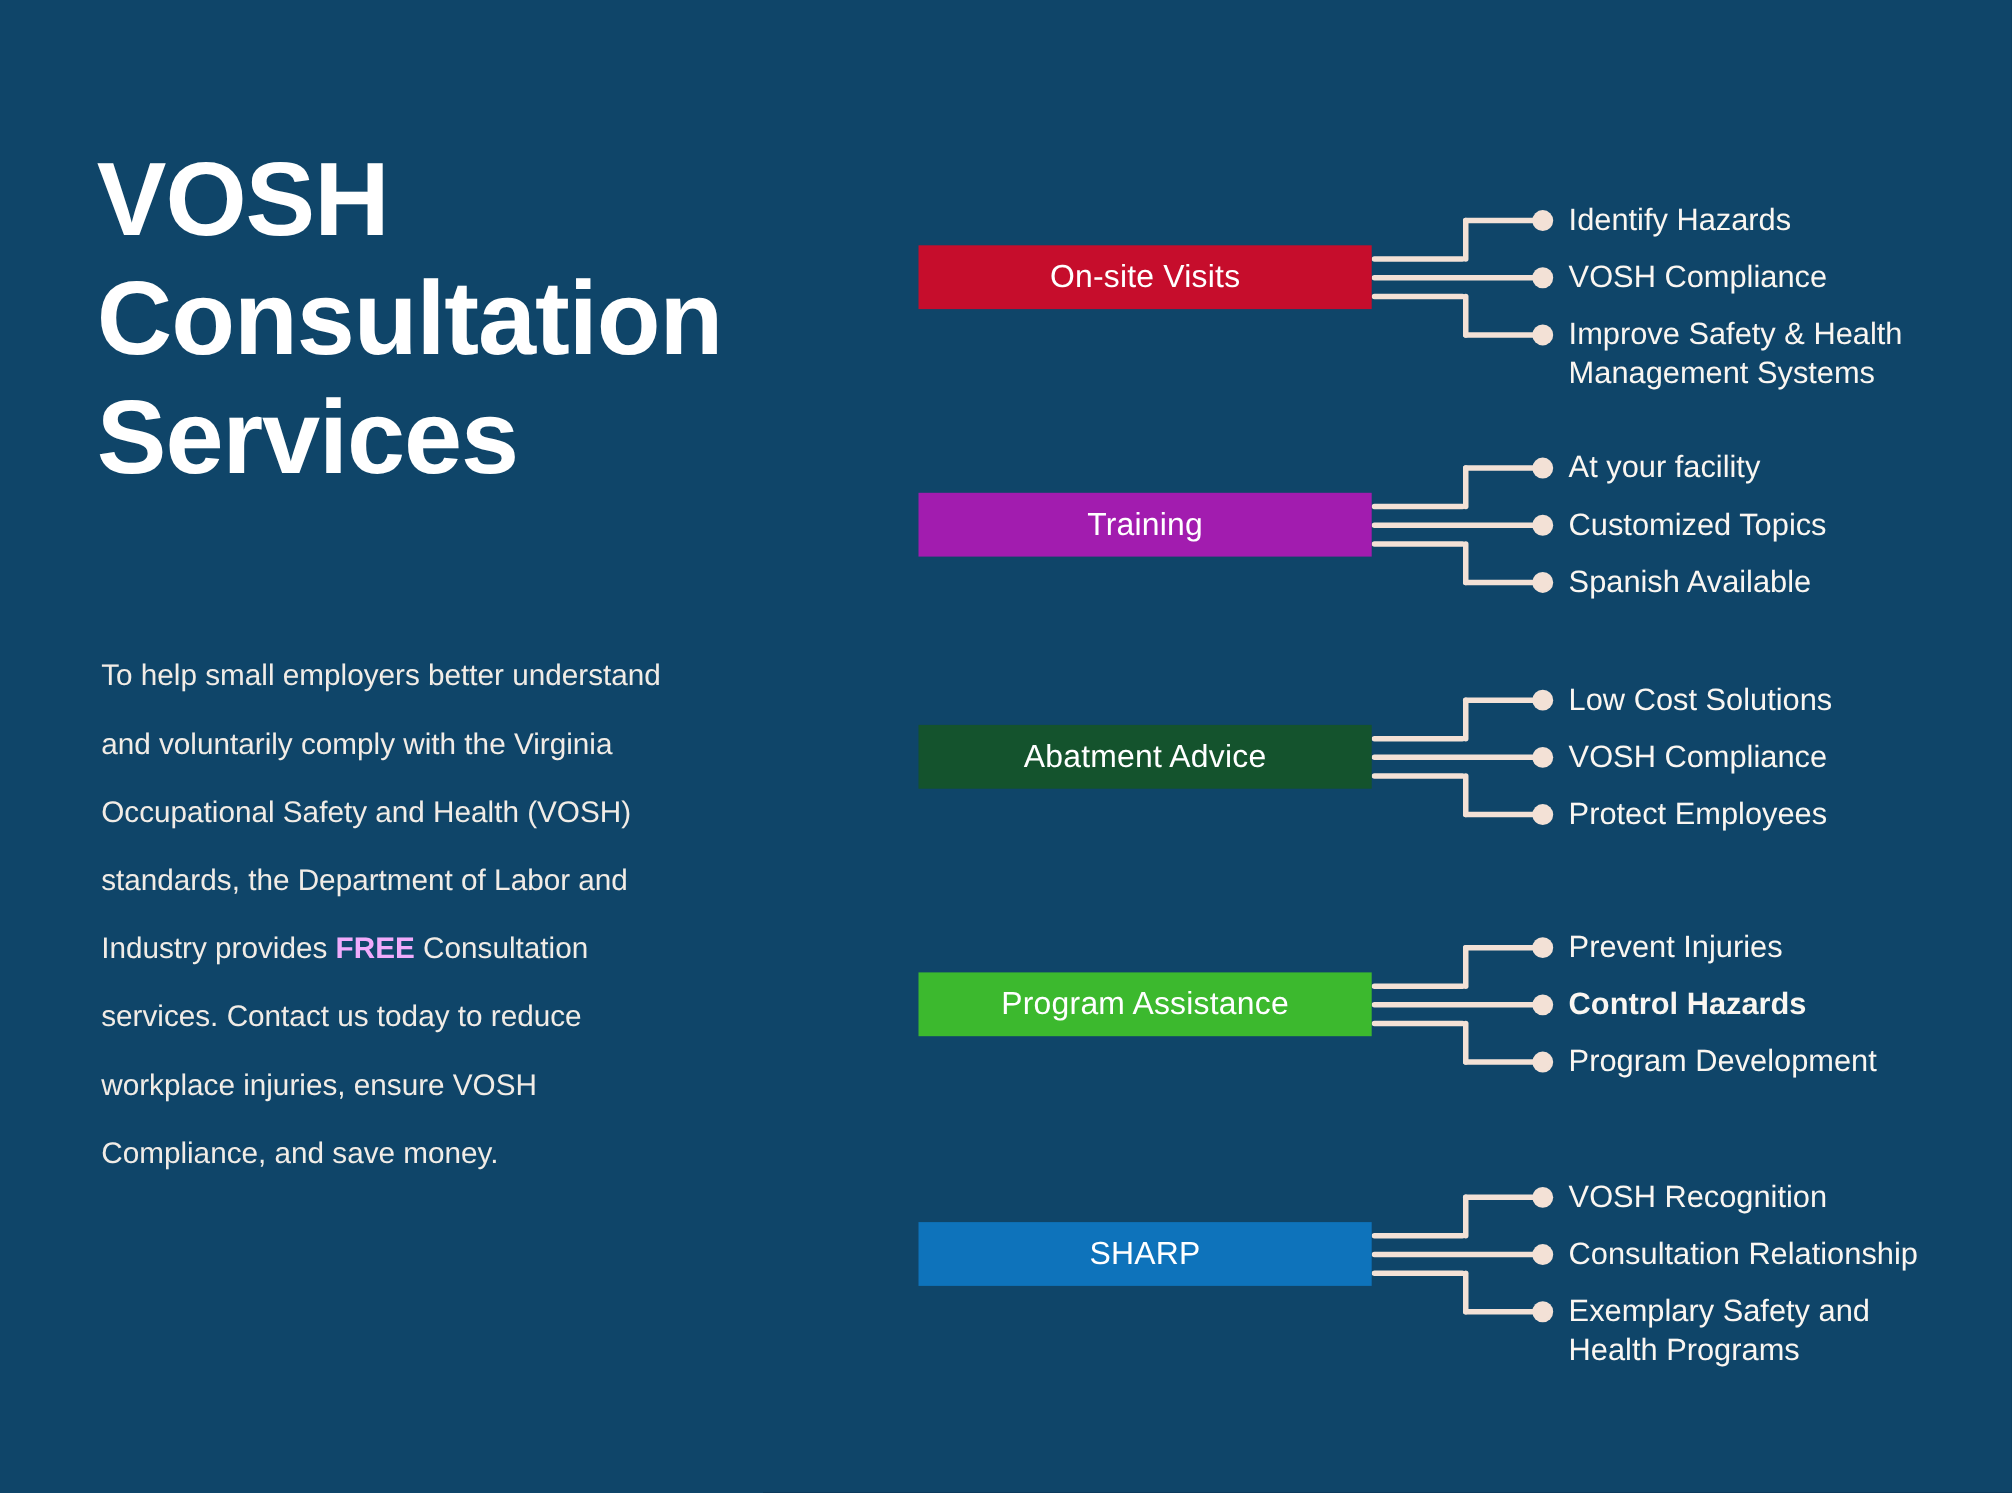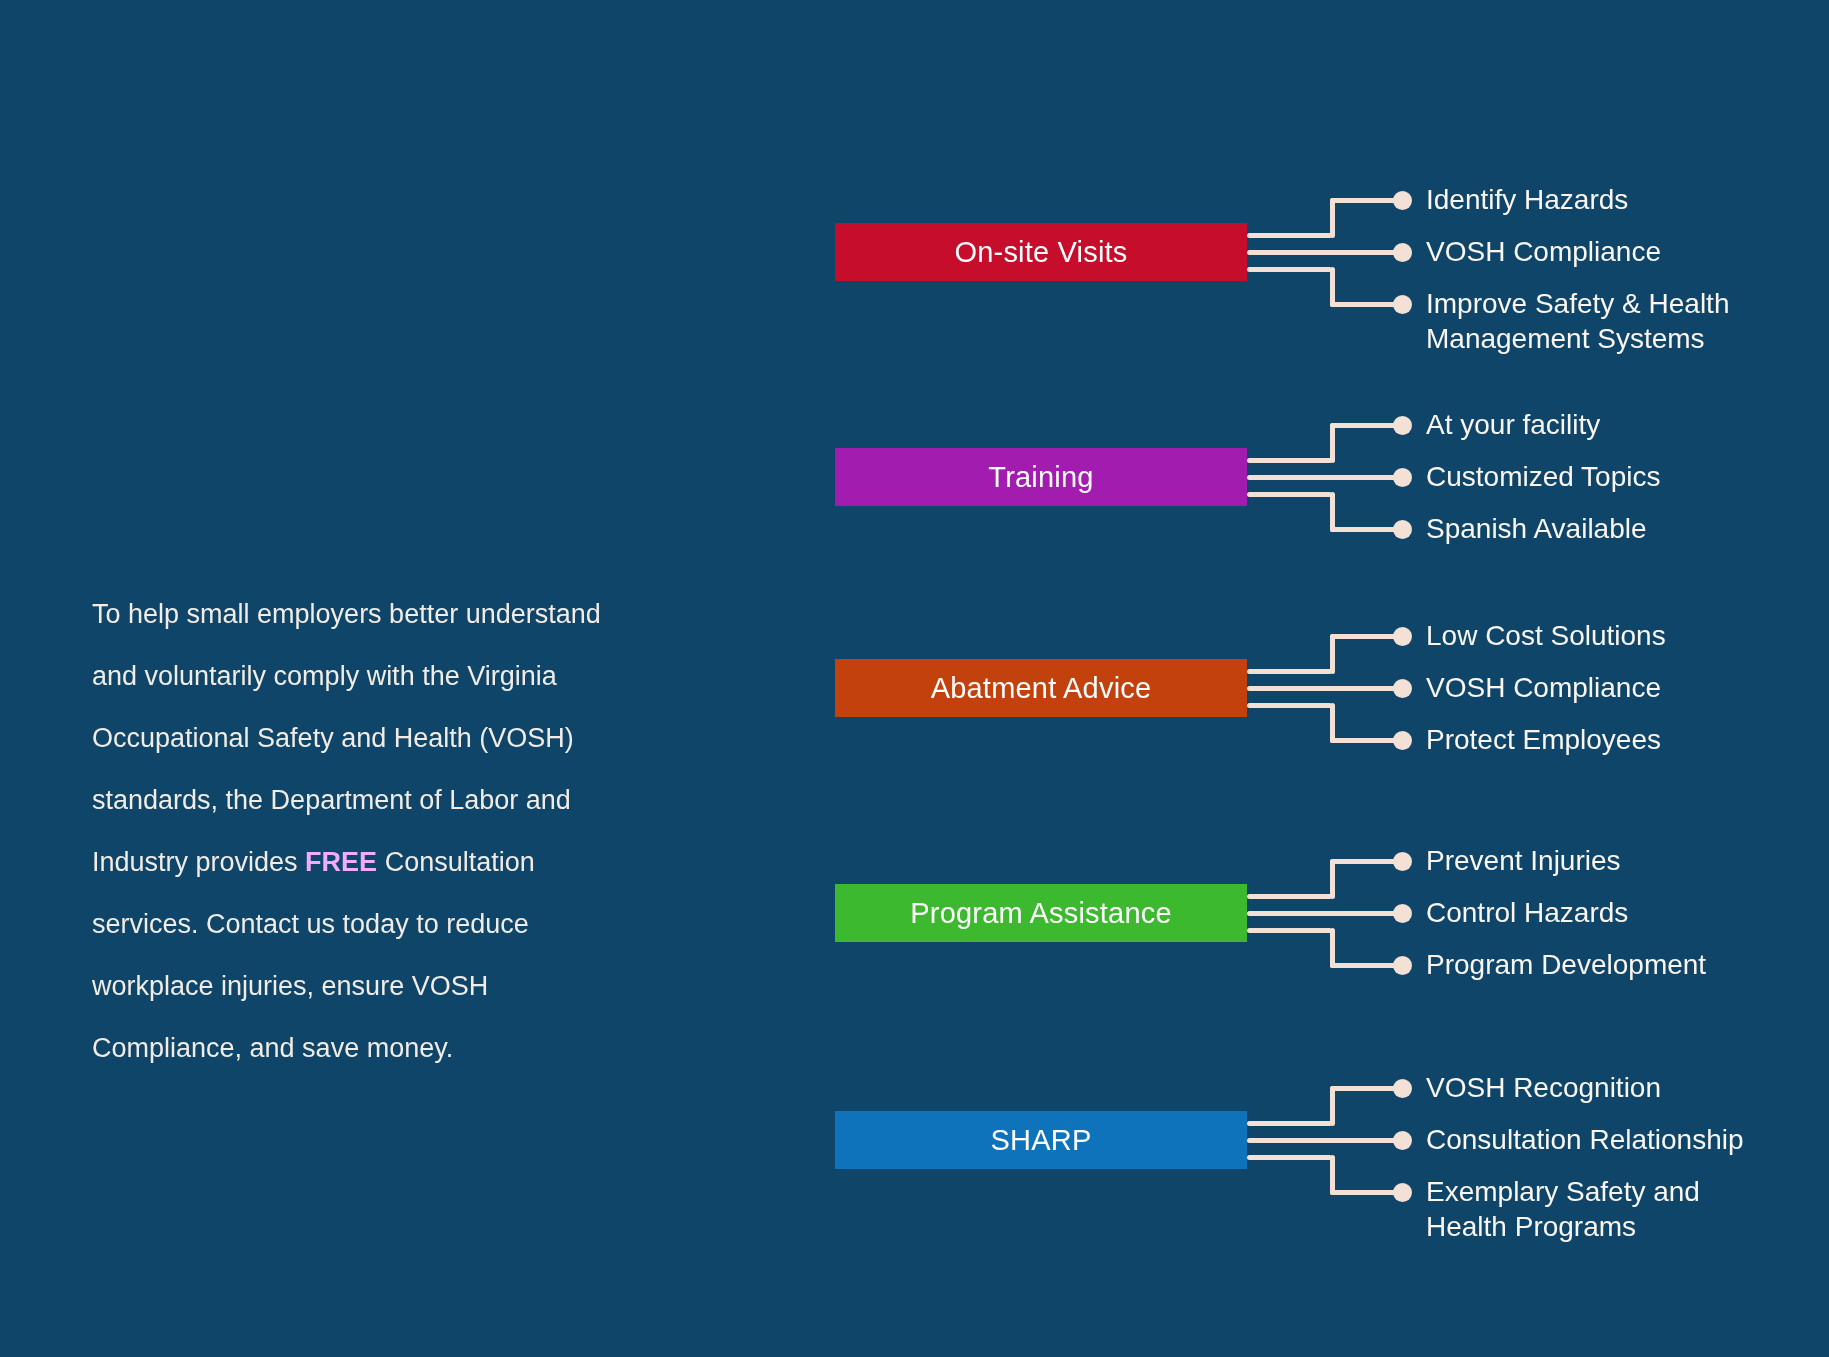--- a/index.html
+++ b/index.html
@@ -40,20 +40,25 @@
   .bullet-text{
     position:absolute;max-width:345px;
     color:#faf6f1;font-size:28px;line-height:35px;font-weight:400;
   }
 </style>
 </head>
 <body>
 
 <div id="canvas" style="background: rgb(15, 69, 105); --conn: #f3e1d6;">
 
+  <div id="page-title">
+    <div>VOSH</div>
+    <div>Consultation</div>
+    <div>Services</div>
+  </div>
 
   <p id="intro-paragraph"><span>To help small employers better understand and voluntarily comply with the Virginia Occupational Safety and Health (VOSH) standards, the Department of Labor and Industry provides </span><b>FREE</b><span> Consultation services. Contact us today to reduce workplace injuries, ensure VOSH Compliance, and save money.</span></p>
 
   <div id="diagram">
       <div class="conn-h" style="left: 1247px; top: 232.5px; width: 85px;"></div>
       <div class="conn-h" style="left: 1247px; top: 249.5px; width: 155px;"></div>
       <div class="conn-h" style="left: 1247px; top: 266.5px; width: 85px;"></div>
       <div class="conn-v" style="left: 1329.5px; top: 197.5px; height: 40px;"></div>
       <div class="conn-v" style="left: 1329.5px; top: 266.5px; height: 40px;"></div>
       <div class="conn-h" style="left: 1329.5px; top: 197.5px; width: 72.5px;"></div>
@@ -83,21 +88,21 @@
       <div class="bullet-text" style="left: 1426px; top: 459px;">Customized Topics</div>
       <div class="bullet-dot" style="left: 1392.5px; top: 519.5px;"></div>
       <div class="bullet-text" style="left: 1426px; top: 511px;">Spanish Available</div>
       <div class="conn-h" style="left: 1247px; top: 668.5px; width: 85px;"></div>
       <div class="conn-h" style="left: 1247px; top: 685.5px; width: 155px;"></div>
       <div class="conn-h" style="left: 1247px; top: 702.5px; width: 85px;"></div>
       <div class="conn-v" style="left: 1329.5px; top: 633.5px; height: 40px;"></div>
       <div class="conn-v" style="left: 1329.5px; top: 702.5px; height: 40px;"></div>
       <div class="conn-h" style="left: 1329.5px; top: 633.5px; width: 72.5px;"></div>
       <div class="conn-h" style="left: 1329.5px; top: 737.5px; width: 72.5px;"></div>
-      <div class="svc-box" style="top: 659px; background: #c2410c;">
+      <div class="svc-box" style="top: 659px; background: #14532d;">
         <span class="svc-label">Abatment Advice</span>
       </div>
       <div class="bullet-dot" style="left: 1392.5px; top: 626.5px;"></div>
       <div class="bullet-text" style="left: 1426px; top: 618px;">Low Cost Solutions</div>
       <div class="bullet-dot" style="left: 1392.5px; top: 678.5px;"></div>
       <div class="bullet-text" style="left: 1426px; top: 670px;">VOSH Compliance</div>
       <div class="bullet-dot" style="left: 1392.5px; top: 730.5px;"></div>
       <div class="bullet-text" style="left: 1426px; top: 722px;">Protect Employees</div>
       <div class="conn-h" style="left: 1247px; top: 893.5px; width: 85px;"></div>
       <div class="conn-h" style="left: 1247px; top: 910.5px; width: 155px;"></div>
@@ -105,21 +110,21 @@
       <div class="conn-v" style="left: 1329.5px; top: 858.5px; height: 40px;"></div>
       <div class="conn-v" style="left: 1329.5px; top: 927.5px; height: 40px;"></div>
       <div class="conn-h" style="left: 1329.5px; top: 858.5px; width: 72.5px;"></div>
       <div class="conn-h" style="left: 1329.5px; top: 962.5px; width: 72.5px;"></div>
       <div class="svc-box" style="top: 884px; background: rgb(60, 185, 46);">
         <span class="svc-label">Program Assistance</span>
       </div>
       <div class="bullet-dot" style="left: 1392.5px; top: 851.5px;"></div>
       <div class="bullet-text" style="left: 1426px; top: 843px;">Prevent Injuries</div>
       <div class="bullet-dot" style="left: 1392.5px; top: 903.5px;"></div>
-      <div class="bullet-text" style="left: 1426px; top: 895px;">Control Hazards</div>
+      <div class="bullet-text" style="left: 1426px; top: 895px; font-weight: bold;">Control Hazards</div>
       <div class="bullet-dot" style="left: 1392.5px; top: 955.5px;"></div>
       <div class="bullet-text" style="left: 1426px; top: 947px;">Program Development</div>
       <div class="conn-h" style="left: 1247px; top: 1120.5px; width: 85px;"></div>
       <div class="conn-h" style="left: 1247px; top: 1137.5px; width: 155px;"></div>
       <div class="conn-h" style="left: 1247px; top: 1154.5px; width: 85px;"></div>
       <div class="conn-v" style="left: 1329.5px; top: 1085.5px; height: 40px;"></div>
       <div class="conn-v" style="left: 1329.5px; top: 1154.5px; height: 40px;"></div>
       <div class="conn-h" style="left: 1329.5px; top: 1085.5px; width: 72.5px;"></div>
       <div class="conn-h" style="left: 1329.5px; top: 1189.5px; width: 72.5px;"></div>
       <div class="svc-box" style="top: 1111px; background: rgb(14, 115, 187);">

